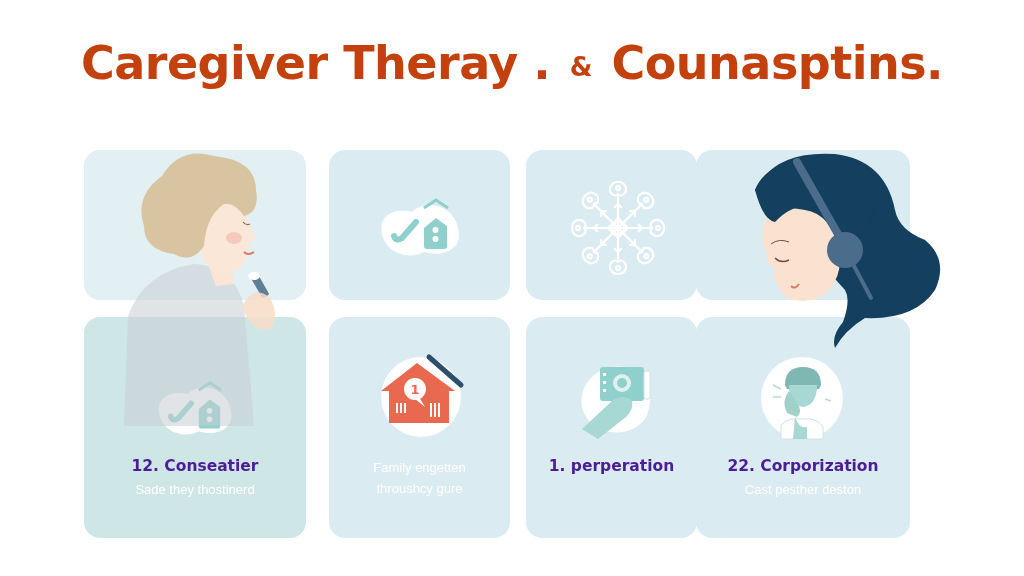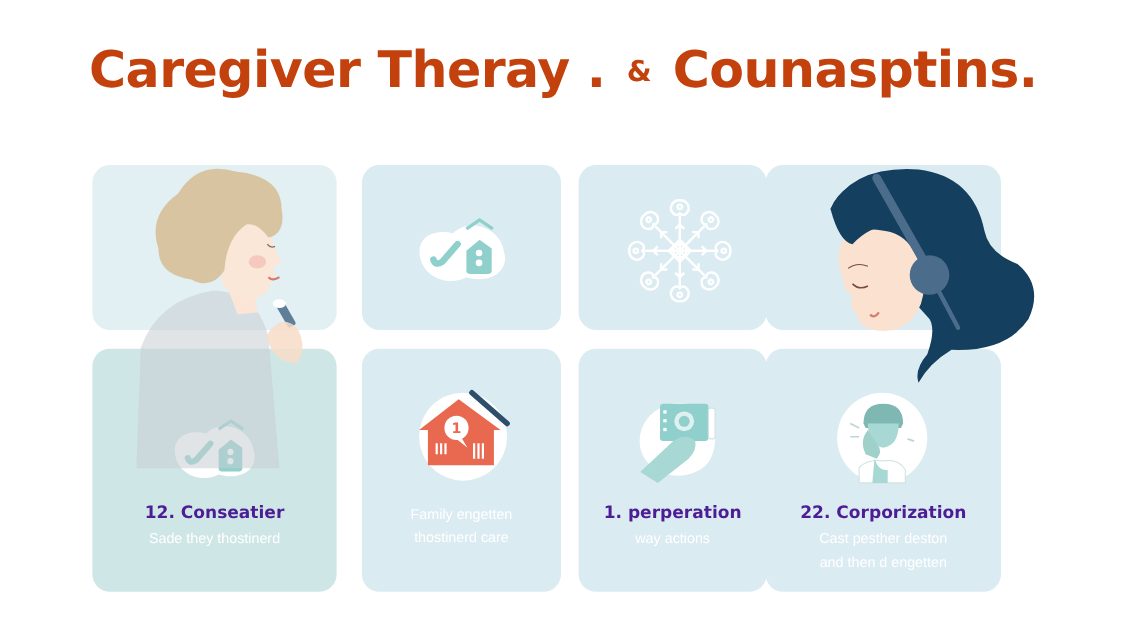--- a/index.html
+++ b/index.html
@@ -117,62 +117,60 @@
         <line x1="26" y1="52" x2="26" y2="62"></line>
         <line x1="30" y1="52" x2="30" y2="62"></line>
       <line x1="56" y1="52" x2="56" y2="66"></line>
         <line x1="60" y1="52" x2="60" y2="66"></line>
         <line x1="64" y1="52" x2="64" y2="66"></line>
     </g>
   </svg>
   <div class="card-text">
     <div class="card-desc">
       <div>Family engetten</div>
-      <div>thostinerd care</div>
+      <div>throushcy gure</div>
     </div>
   </div>
 </div>
 
 <div class="card bot c3">
   <svg class="card-icon" style="left:46px;top:40px" width="90" height="86" viewBox="0 0 90 86">
     <path d="M10 50 C6 24 30 6 52 10 C76 14 84 40 74 60 C62 82 18 82 10 50Z" fill="#ffffff"></path>
     <rect x="28" y="10" width="44" height="34" rx="3" fill="#8fd0cc"></rect>
     <rect x="72" y="14" width="6" height="28" rx="2" fill="#ffffff" stroke="#cfe3e3"></rect>
     <circle cx="50" cy="26" r="9" fill="#ffffff" opacity="0.7"></circle>
     <circle cx="50" cy="26" r="5" fill="#8fd0cc"></circle>
     <rect x="31" y="16" width="3" height="3" fill="#ffffff"></rect>
     <rect x="31" y="24" width="3" height="3" fill="#ffffff"></rect>
     <rect x="31" y="32" width="3" height="3" fill="#ffffff"></rect>
     <path d="M10 72 L40 44 Q52 36 60 44 Q62 52 54 60 L26 82 Z" fill="#a8d8d3"></path>
   </svg>
   <div class="card-text">
     <div class="card-heading">1. perperation</div>
     <div class="card-desc">
-      <div>way actions</div>
     </div>
   </div>
 </div>
 
 <div class="card bot c4">
   <svg class="card-icon" style="left:63px;top:38px" width="86" height="86" viewBox="0 0 86 86">
     <circle cx="43" cy="43" r="41" fill="#ffffff"></circle>
     <path d="M26 30 Q26 12 44 12 Q62 12 62 30 L60 34 L28 34 Z" fill="#7fb8b2"></path>
     <path d="M30 30 Q30 50 44 52 Q58 50 58 30 Z" fill="#a8d8d3"></path>
     <path d="M30 36 Q22 46 28 58 L38 62 Q44 56 38 48 Z" fill="#9fd0ca"></path>
     <path d="M22 84 L22 70 Q30 62 44 64 Q58 62 64 72 L64 84 Z" fill="#ffffff" stroke="#cfe3e3"></path>
     <path d="M36 62 Q40 74 48 72 L48 84 L34 84 Z" fill="#a8d8d3"></path>
     <line x1="14" y1="30" x2="22" y2="34" stroke="#bcd6d6" stroke-width="1.5"></line>
     <line x1="14" y1="42" x2="22" y2="42" stroke="#bcd6d6" stroke-width="1.5"></line>
     <line x1="66" y1="44" x2="72" y2="46" stroke="#bcd6d6" stroke-width="1.5"></line>
   </svg>
   <div class="card-text">
     <div class="card-heading">22. Corporization</div>
     <div class="card-desc">
       <div>Cast pesther deston</div>
-      <div>and then d engetten</div>
     </div>
   </div>
 </div>
 
 <svg class="overlay" style="left:84px;top:146px" width="230" height="280" viewBox="0 0 230 280">
 
   <path d="M40 280 L44 170 Q60 126 110 118 Q150 120 160 160 L170 280 Z" fill="#c9cdd3" opacity="0.55"></path>
 
   <path d="M120 108 L132 140 L150 138 L146 104 Z" fill="#fbe5d6"></path>
 

